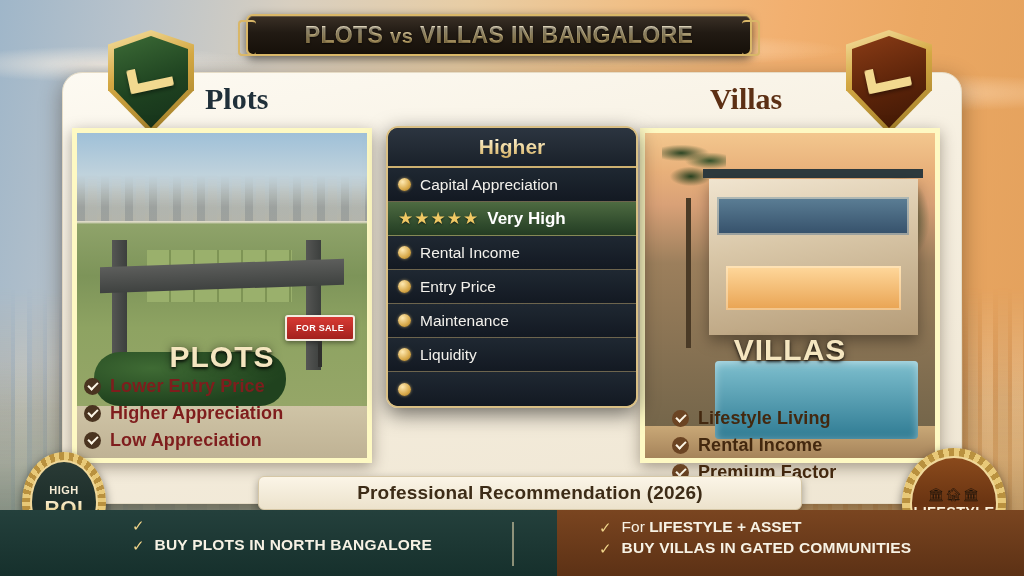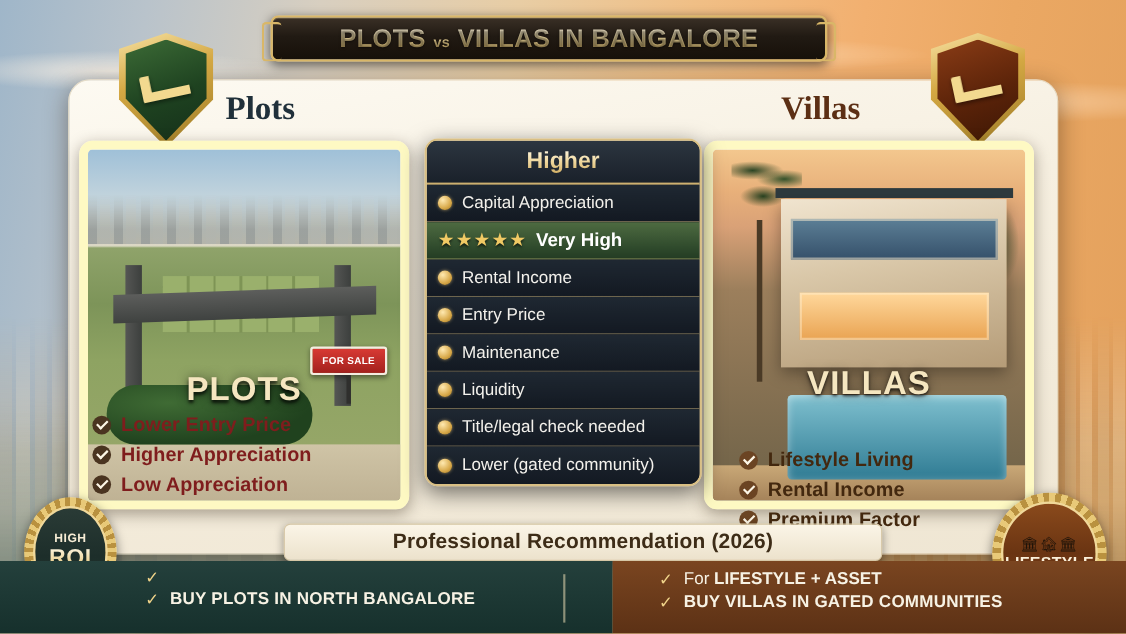--- a/index.html
+++ b/index.html
@@ -80,21 +80,21 @@
   }
   .title-banner::before { left:-10px; border-right:none; }
   .title-banner::after  { right:-10px; border-left:none; }
   .title-text {
     font-size:23px; font-weight:bold; letter-spacing:.4px; white-space:nowrap;
     background:linear-gradient(180deg,#fff6de 0%,#f0d99a 48%,#c9a košt 0%);
     background:linear-gradient(180deg,#fffaef 0%,#f3dda2 46%,#cfa957 100%);
     -webkit-background-clip:text; background-clip:text; color:transparent;
     text-shadow:0 1px 2px rgba(0,0,0,.5);
   }
-  .title-text .vs { font-size:13px; font-weight:bold;text-align:right; }
+  .title-text .vs { font-size:20px; font-weight:bold;text-align:right; }
 
   
   .panel {
     position:absolute; left:62px; top:72px; width:900px; height:432px;
     background:linear-gradient(170deg,#fdfaf2 0%,#f6efe0 40%,#efe6d3 100%);
     border-radius:20px;
     box-shadow:0 6px 22px rgba(40,25,10,.42);
     border:1px solid #e6dcc6;
   }
 
@@ -125,22 +125,22 @@
     width:0; height:0;
   }
   .shield-left  { left:108px; top:30px; }
   .shield-left  .inner { background:linear-gradient(160deg,#3c6b36,#1e4220 55%,#15301a); }
   .shield-right { right:92px;  top:30px; }
   .shield-right .inner { background:linear-gradient(160deg,#8a3c16,#5b2309 55%,#3d1705); }
 
   
   .photo {
     position:absolute; top:128px; width:300px; height:335px;
-    border-radius:12px; overflow:hidden;
-    border:8px solid #fef9c3;
+    border-radius:0; overflow:hidden;
+    border:5px solid #fef9c3;
     box-shadow:0 4px 14px rgba(40,25,10,.38);
   }
   .photo.left  { left:72px;  }
   .photo.right { left:640px; }
 
   
   .art-plots {
     position:absolute; inset:0;
     background:
       linear-gradient(180deg,#9fc0d8 0%,#c8d7dd 16%,#dcd7c6 27%, transparent 28%),
@@ -521,25 +521,20 @@
     <div class="factor-row">
       <span class="factor-dot"></span>
       <span class="factor-label">Maintenance</span>
     </div>
     <div class="factor-row">
       <span class="factor-dot"></span>
       <span class="factor-label">Liquidity</span>
     </div>
     <div class="factor-row">
       <span class="factor-dot"></span>
-      <span class="factor-label">Title/legal check needed</span>
-    </div>
-    <div class="factor-row">
-      <span class="factor-dot"></span>
-      <span class="factor-label">Lower (gated community)</span>
     </div>
   </div>
 
   <div class="reco-bar">
     <span>Professional Recommendation (2026)</span>
   </div>
 
   <div class="badge badge-roi">
     <div class="ring"></div>
     <div class="face">

